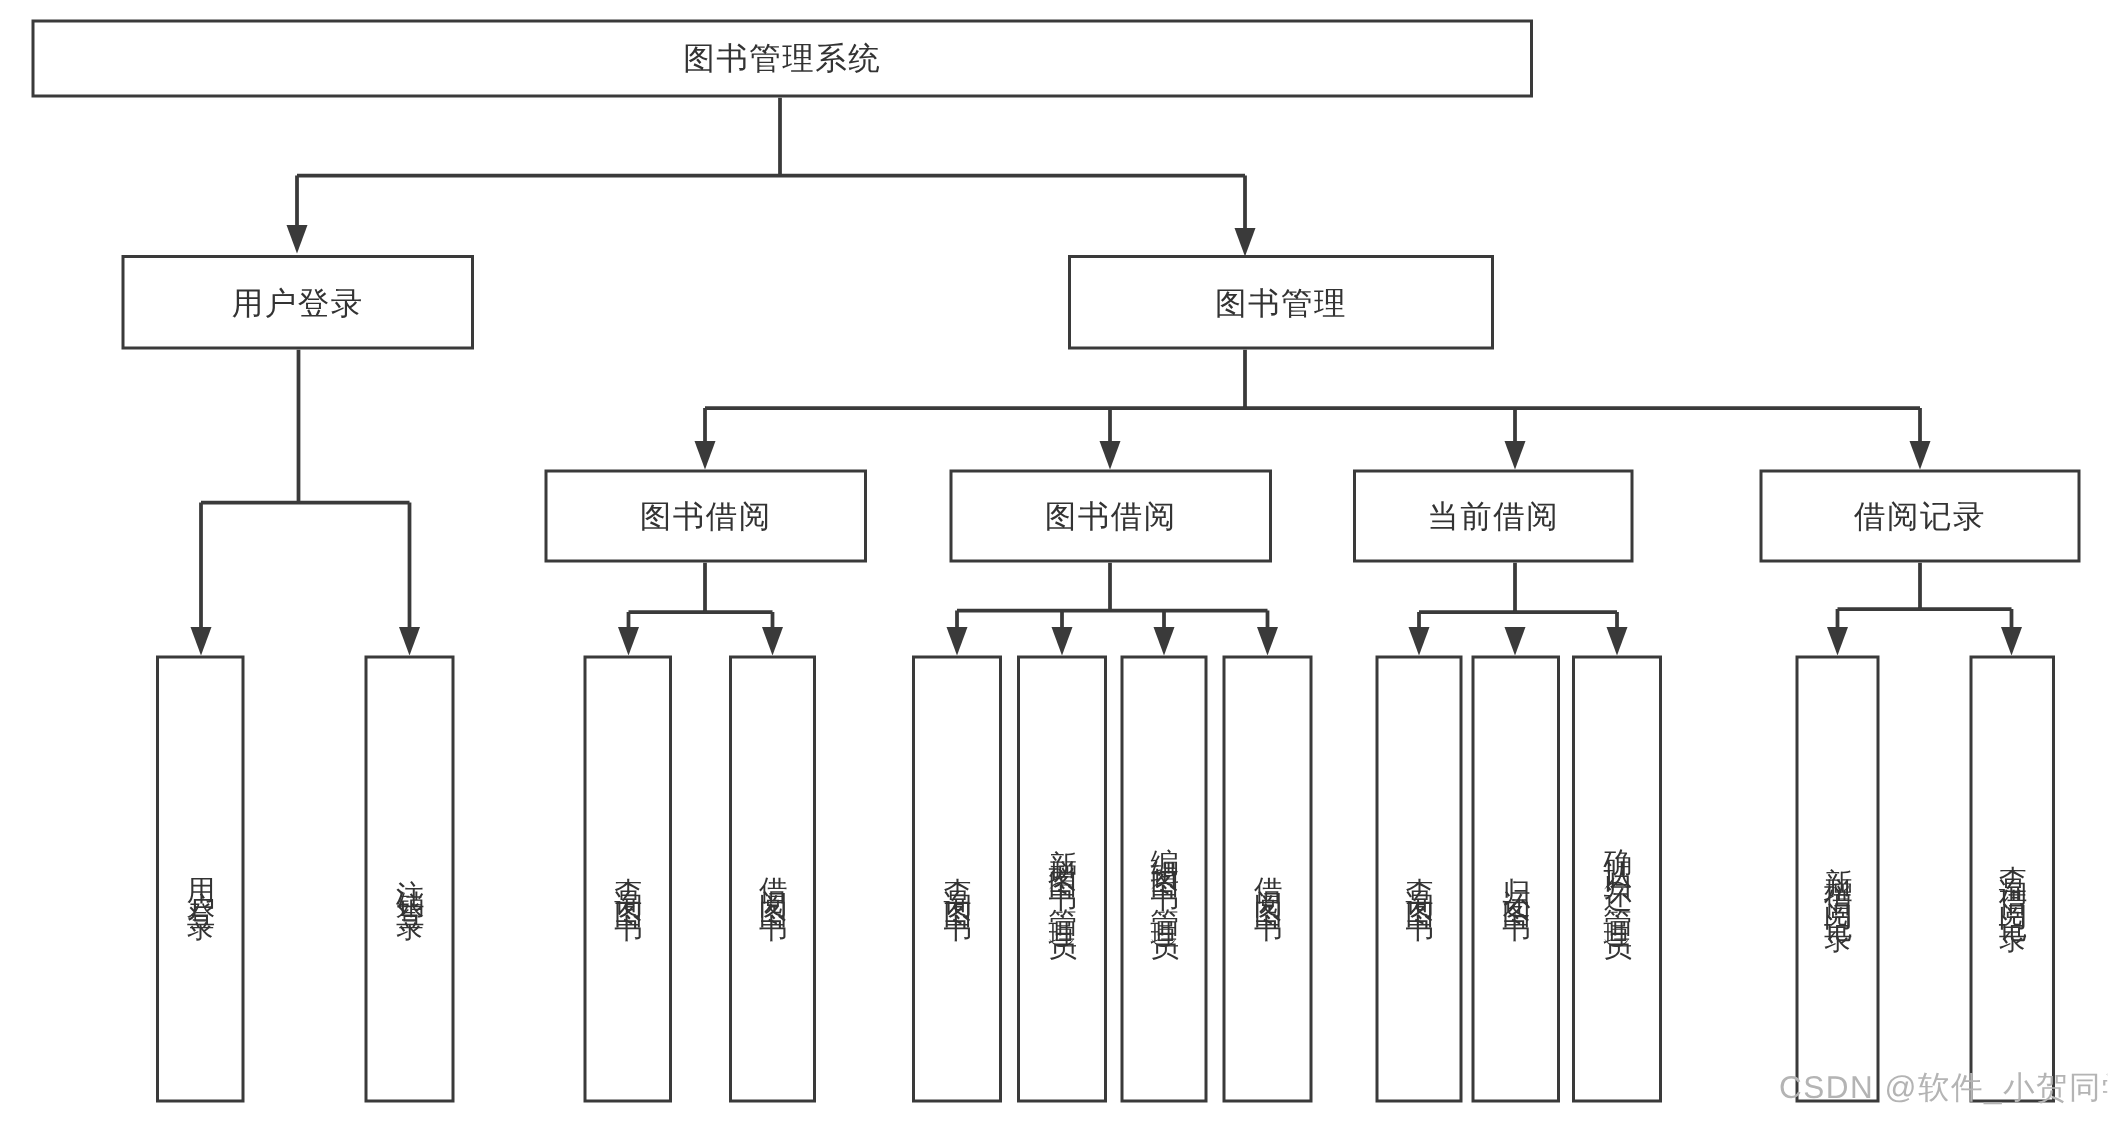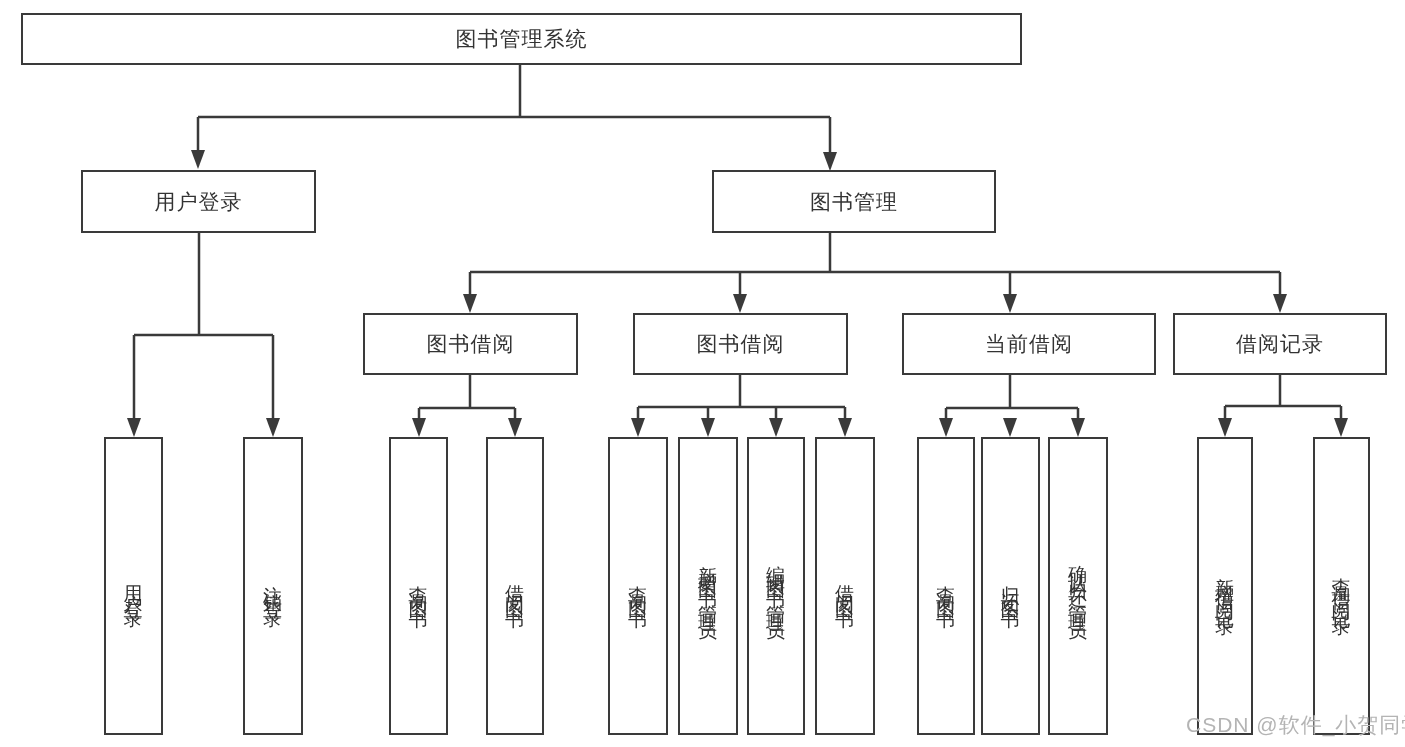--- a/index.html
+++ b/index.html
@@ -82,21 +82,21 @@
     </g>
   </svg>
 
   <div class="node h-label" style="left:21px; top:13px; width:1001px; height:52px;">图书管理系统</div>
 
   <div class="node h-label" style="left:81px; top:170px; width:235px; height:63px;">用户登录</div>
   <div class="node h-label" style="left:712px; top:170px; width:284px; height:63px;">图书管理</div>
 
   <div class="node h-label" style="left:363px; top:313px; width:215px; height:62px;">图书借阅</div>
   <div class="node h-label" style="left:633px; top:313px; width:215px; height:62px;">图书借阅</div>
-  <div class="node h-label" style="left:902px; top:313px; width:254px; height:62px;">当前借阅</div>
+  <div class="node h-label" style="left:902px; top:313px; width:187px; height:62px;">当前借阅</div>
   <div class="node h-label" style="left:1173px; top:313px; width:214px; height:62px;">借阅记录</div>
 
   <div class="node v-label" style="left:104px; top:437px; width:59px; height:298px;">
     <span>用户登录</span>
   </div>
   <div class="node v-label" style="left:243px; top:437px; width:60px; height:298px;">
     <span>注销登录</span>
   </div>
 
   <div class="node v-label" style="left:389px; top:437px; width:59px; height:298px;">

